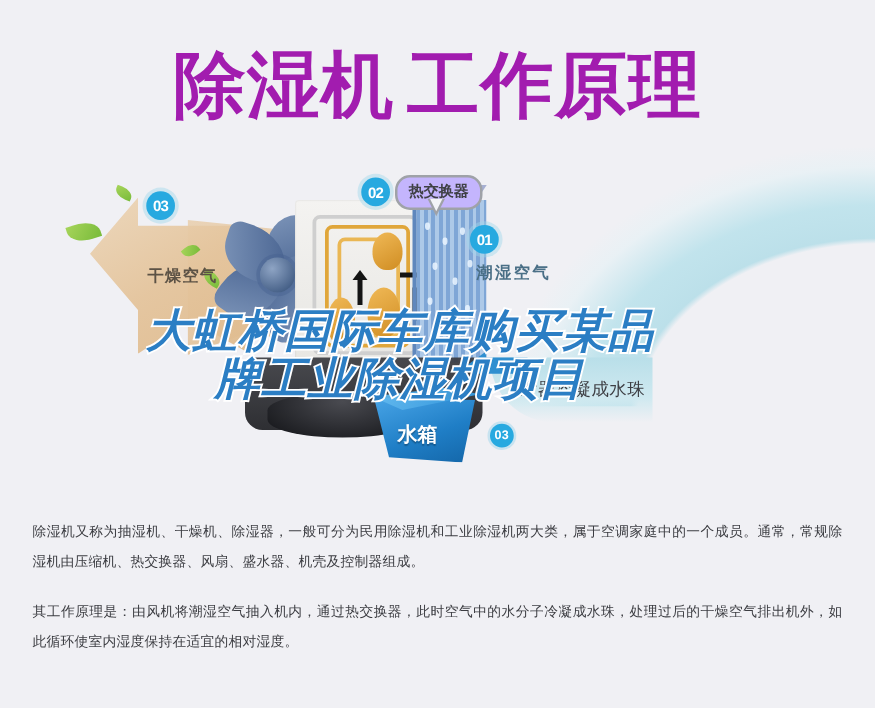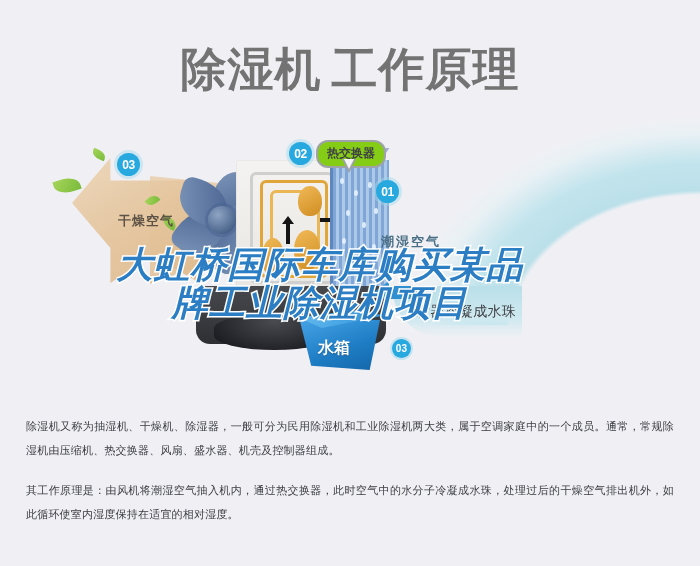--- a/index.html
+++ b/index.html
@@ -29,24 +29,24 @@
     position: absolute;
     left: 0; top: 26px;
     width: 700px;
     height: 86px;
     display: flex;
     align-items: center;
     justify-content: center;
   }
   .title-text {
     font-family: "Liberation Sans", "DejaVu Sans", sans-serif;
-    font-size: 46px;
+    font-size: 58px;
     line-height: 1;
     font-weight: 700;
-    color: #737373;
+    color: #a21caf;
     letter-spacing: 1px;
     white-space: nowrap;
   }
   .title-text .t-part2 { margin-left: 10px; }
 
   
   .stage {
     position: absolute;
     left: 0; top: 118px;
     width: 700px;
@@ -276,29 +276,29 @@
   .badge.b-01  { left: 376px; top: 62px; }
 
   .lbl {
     position: absolute;
     font-size: 13px;
     color: #4b4b50;
     white-space: nowrap;
     font-weight: 600;
   }
   .lbl.dry   { left: 104px; top: 94px; color:#5c5245; letter-spacing:1px;margin-left:14px; }
-  .lbl.humid { left: 381px; top: 91px; color: #4a6f86; letter-spacing: 2px; margin-top: 24px; }
+  .lbl.humid { left: 381px; top: 91px; color: #4a6f86; letter-spacing: 2px; }
 
   .bubble {
     position: absolute;
     left: 316px; top: 22px;
     padding: 3px 9px 4px 9px;
     border: 2px solid #9fa2a8;
     border-radius: 12px;
-    background: #84cc16;
+    background: #c4b5fd;
     font-size: 12px;
     color: #3f4045;
     font-weight: 600;
     white-space: nowrap;
   }
   .bubble-tail {
     position: absolute;
     left: 342px; top: 41px;
     width: 0; height: 0;
     border-left: 7px solid transparent;

